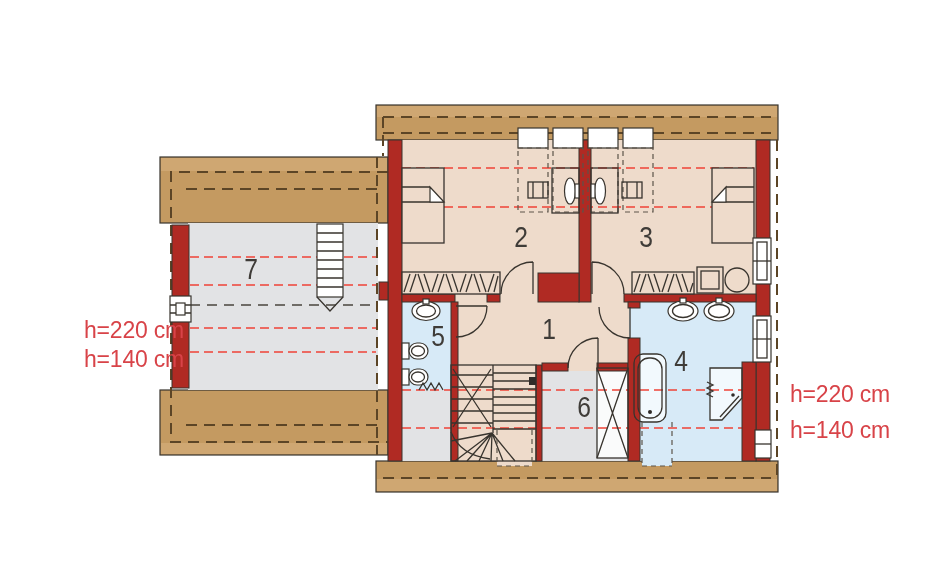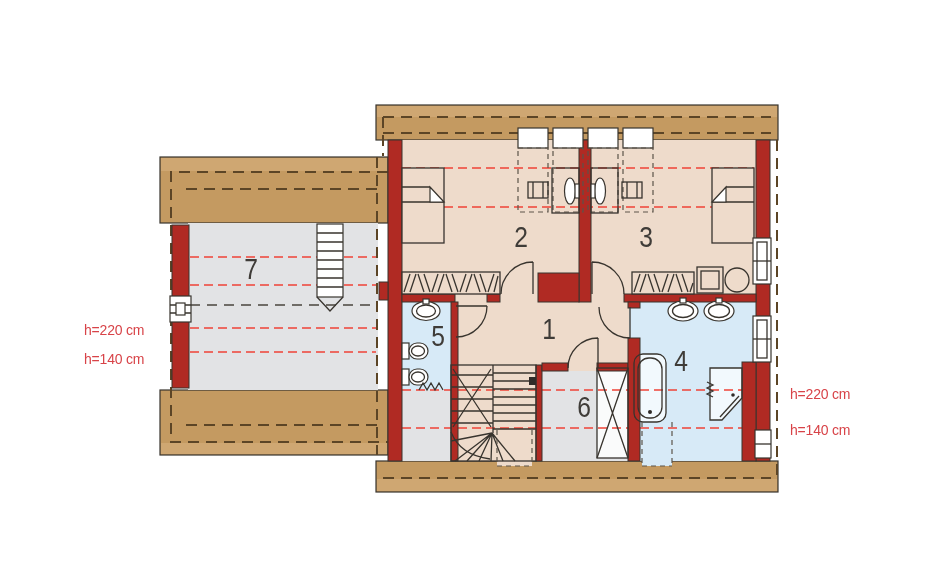--- a/index.html
+++ b/index.html
@@ -16,21 +16,21 @@
   .tubf{fill:#f2f9fd;}
   .f{fill:none;stroke:#38342e;stroke-width:1.3;}
   .fw{fill:#fff;stroke:#38342e;stroke-width:1.2;}
   .fb{fill:var(--floor-beige,#eedbcb);stroke:#38342e;stroke-width:1.3;}
   .rdash{fill:none;stroke:var(--height-line-red,#ef4337);stroke-width:1.6;stroke-dasharray:9 5;}
   .ddash{fill:none;stroke:var(--roof-dash-dark,#5c4526);stroke-width:2;stroke-dasharray:11 7;}
   .gdash{fill:none;stroke:#4a453e;stroke-width:1.4;stroke-dasharray:10 7;}
   .wdash{fill:none;stroke:#5c544a;stroke-width:1.2;stroke-dasharray:5 4;}
   .room-number{position:absolute;width:40px;text-align:center;font-size:29px;line-height:32px;
                color:#3f3c38;transform:scaleX(.85);transform-origin:center;}
-  .h-label{position:absolute;font-size:14px;line-height:18px;letter-spacing:-.2px;
+  .h-label{position:absolute;font-size:23px;line-height:18px;letter-spacing:-.2px;
            color:var(--annotation-text-red,#d84348);white-space:nowrap;}
 </style>
 </head>
 <body>
 
 <div id="stage">
 
 <svg id="plan-svg" width="940" height="587" viewBox="0 0 940 587">
 
   <g>

